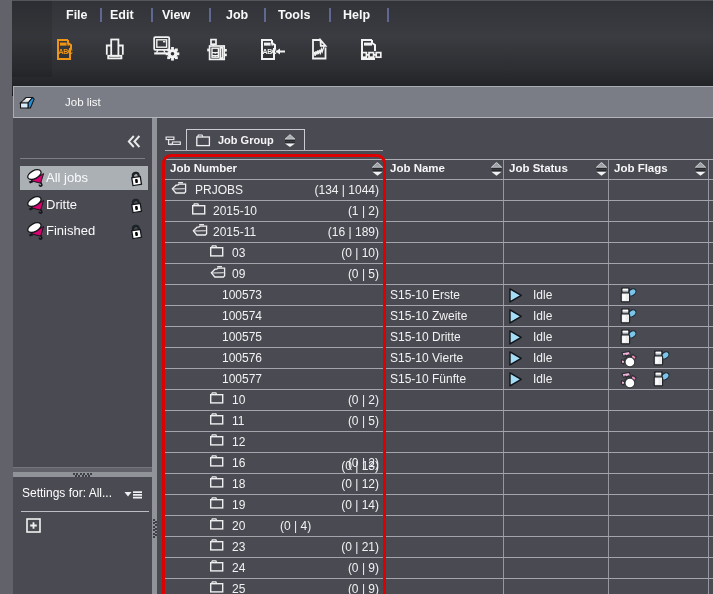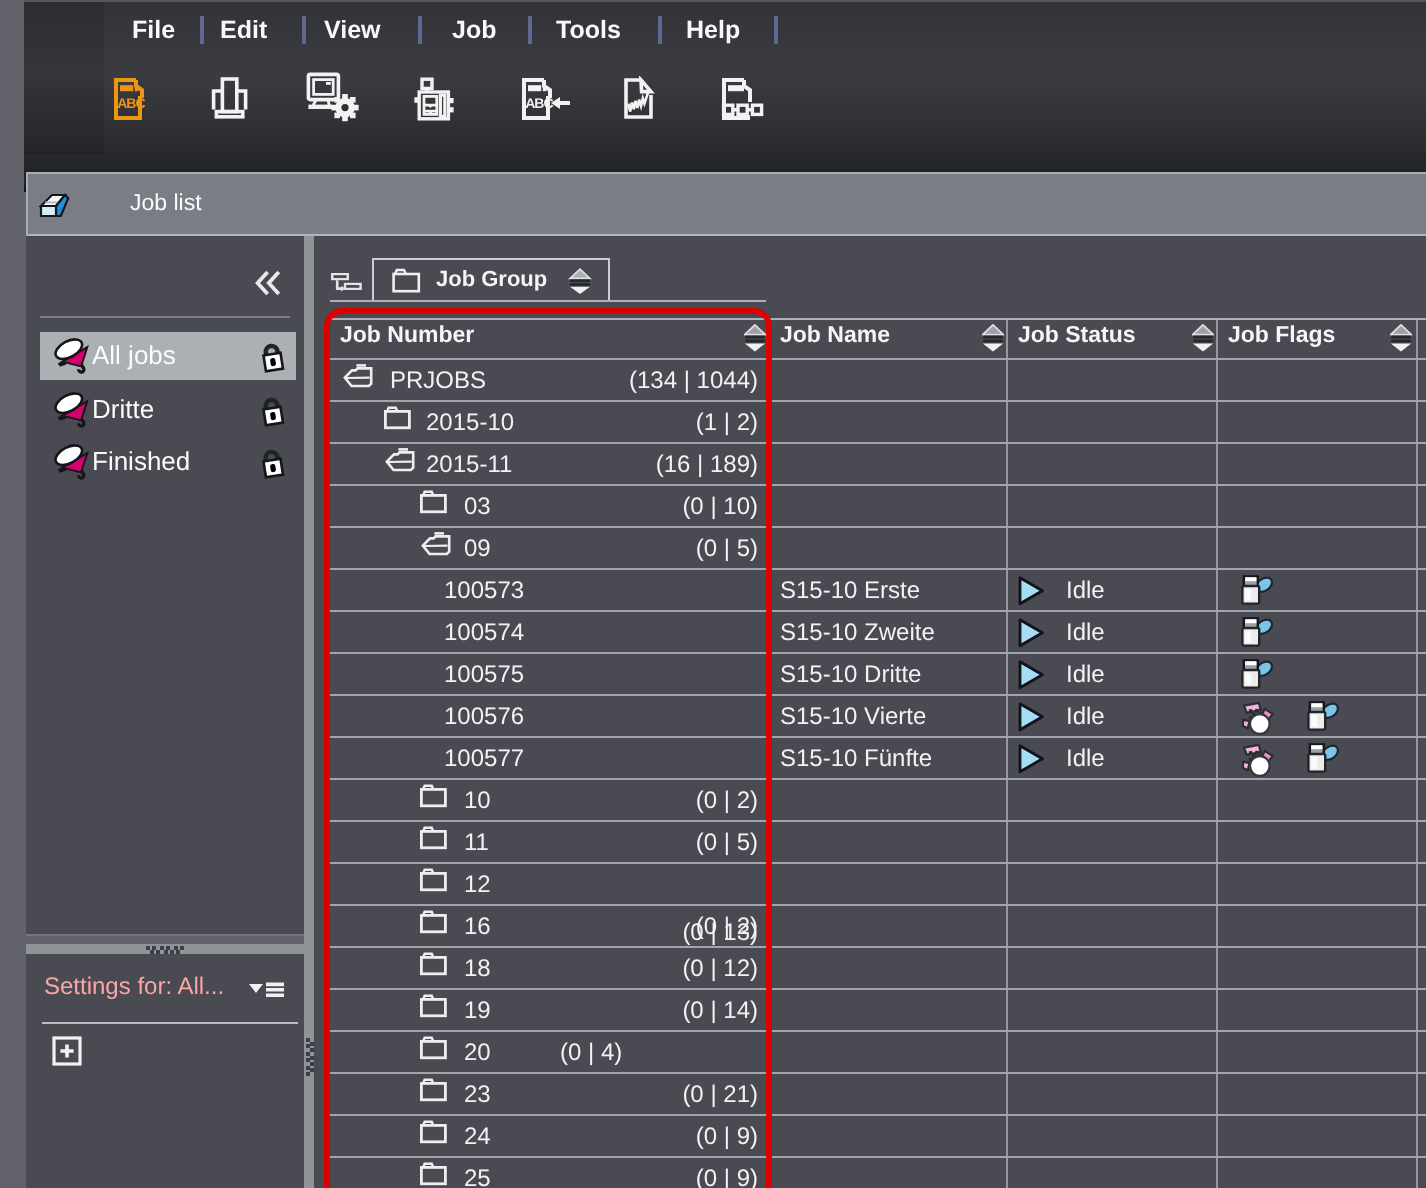--- a/index.html
+++ b/index.html
@@ -173,21 +173,21 @@
 <div class="a" style="left:79.8px;top:473px;width:2px;height:2px;background:#3e3e46;"></div>
 <div class="a" style="left:83.2px;top:473px;width:2px;height:2px;background:#3e3e46;"></div>
 <div class="a" style="left:86.6px;top:473px;width:2px;height:2px;background:#3e3e46;"></div>
 <div class="a" style="left:90.0px;top:473px;width:2px;height:2px;background:#3e3e46;"></div>
 <div class="a" style="left:74.7px;top:475.4px;width:2px;height:2px;background:#3e3e46;"></div>
 <div class="a" style="left:78.10000000000001px;top:475.4px;width:2px;height:2px;background:#3e3e46;"></div>
 <div class="a" style="left:81.5px;top:475.4px;width:2px;height:2px;background:#3e3e46;"></div>
 <div class="a" style="left:84.9px;top:475.4px;width:2px;height:2px;background:#3e3e46;"></div>
 <div class="a" style="left:88.3px;top:475.4px;width:2px;height:2px;background:#3e3e46;"></div>
 <div class="a" style="left:13px;top:477px;width:139px;height:117px;background:#4a4a52;">
-<div class="a" style="left:9px;top:9px;font-size:12px;color:#fca5a5;">Settings for: All...</div>
+<div class="a" style="left:9px;top:9px;font-size:12px;color:#ffffff;">Settings for: All...</div>
 <svg class="a" style="left:111px;top:14px" width="19" height="9" viewBox="0 0 19 9">
 <path d="M0.5 1 L7.5 1 L4 5.5 Z" fill="#f0f0f2"></path>
 <path d="M9 1.2 H18 M9 3.9 H18 M9 6.6 H18" stroke="#f0f0f2" stroke-width="1.8"></path>
 </svg>
 <div class="a" style="left:8px;top:34px;width:128px;height:1px;background:#babdc1;"></div>
 <svg class="a" style="left:13px;top:41px" width="16" height="16" viewBox="0 0 16 16">
 <rect x="1" y="1" width="13" height="13" fill="none" stroke="#f2f2f2" stroke-width="1.6"></rect>
 <path d="M7.5 4.2 V10.8 M4.2 7.5 H10.8" stroke="#f2f2f2" stroke-width="1.8"></path>
 </svg>
 </div>

